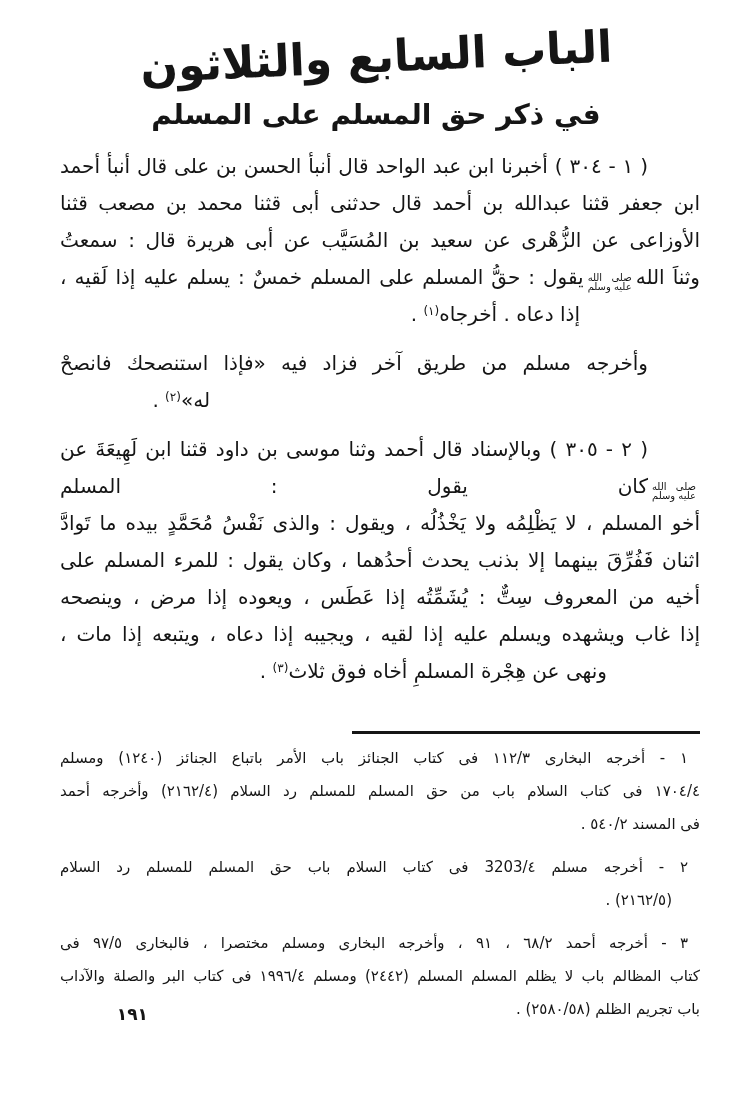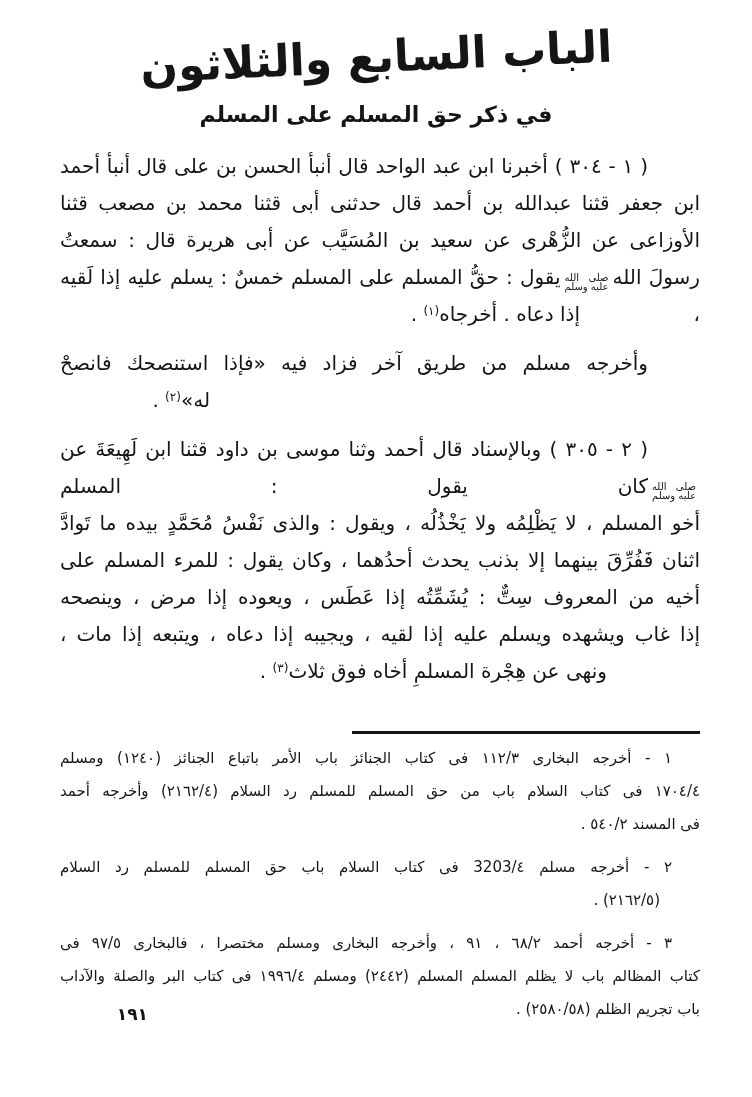--- a/index.html
+++ b/index.html
@@ -23,21 +23,21 @@
   }
   .chapter-title{
     display:inline-block;
     font-size:44px;
     font-weight:bold;
     transform:rotate(-2.5deg);
     letter-spacing:0px;
     line-height:78px;
   }
   .chapter-subtitle{
-    font-size:22px;
+    font-size:28px;
     font-weight:bold;
     margin-top:4px;
     line-height:30px;
   }
   
   .bodytext{
     position:absolute;
     top:148px;left:52px;right:60px; 
   }
   
@@ -90,21 +90,21 @@
   }
   .footnotes{
     position:absolute;
     top:742px;left:60px;right:52px;
   }
   .footnotes .line{
     height:33px;
     line-height:33px;
     font-size:15px;
   }
-  .fn-para .line.first{margin-right:28px;}
+  .fn-para .line.first{margin-right:12px;}
   .fn-para + .fn-para{margin-top:10px;}
   .page-number{
     position:absolute;
     top:1004px;
     right:604px; 
     font-size:17px;
     font-weight:bold;
     letter-spacing:2px;
   }
 </style>
@@ -116,21 +116,21 @@
   <div class="header">
     <div class="chapter-title">الباب السابع والثلاثون</div>
     <div class="chapter-subtitle">في ذكر حق المسلم على المسلم</div>
   </div>
 
   <div class="bodytext">
       <div class="body-para">
         <div class="line first"><span>( ١ - ٣٠٤ ) أخبرنا ابن عبد الواحد قال أنبأ الحسن بن على قال أنبأ أحمد</span></div>
         <div class="line full"><span>ابن جعفر قثنا عبدالله بن أحمد قال حدثنى أبى قثنا محمد بن مصعب قثنا</span></div>
         <div class="line full"><span>الأوزاعى عن الزُّهْرى عن سعيد بن المُسَيَّب عن أبى هريرة قال : سمعتُ</span></div>
-        <div class="line full"><span>رسولَ الله</span><span class="honorific"><span class="hl">صلى الله</span><span class="hl">عليه وسلم</span></span><span>يقول : حقُّ المسلم على المسلم خمسٌ : يسلم عليه إذا لَقيه ،</span></div>
+        <div class="line full"><span>وثناَ الله</span><span class="honorific"><span class="hl">صلى الله</span><span class="hl">عليه وسلم</span></span><span>يقول : حقُّ المسلم على المسلم خمسٌ : يسلم عليه إذا لَقيه ،</span></div>
         <div class="line end" style="margin-right: 120px;"><span>إذا دعاه . أخرجاه</span><sup class="fnref">(١)</sup><span> .</span></div>
       </div>
       <div class="body-para">
         <div class="line first"><span>وأخرجه مسلم من طريق آخر فزاد فيه «فإذا استنصحك فانصحْ</span></div>
         <div class="line end" style="margin-right: 490px;"><span>له»</span><sup class="fnref">(٢)</sup><span> .</span></div>
       </div>
       <div class="body-para">
         <div class="line first"><span>( ٢ - ٣٠٥ ) وبالإسناد قال أحمد وثنا موسى بن داود قثنا ابن لَهِيعَةَ عن</span></div>
         <div class="line full"><span class="honorific"><span class="hl">صلى الله</span><span class="hl">عليه وسلم</span></span><span>كان يقول : المسلم</span></div>
         <div class="line full"><span>أخو المسلم ، لا يَظْلِمُه ولا يَخْذُلُه ، ويقول : والذى نَفْسُ مُحَمَّدٍ بيده ما تَوادَّ</span></div>
@@ -144,21 +144,21 @@
   <div class="fn-rule"></div>
 
   <div class="footnotes">
       <div class="fn-para">
         <div class="line first"><span>١ - أخرجه البخارى ١١٢/٣ فى كتاب الجنائز باب الأمر باتباع الجنائز (١٢٤٠) ومسلم</span></div>
         <div class="line full"><span>١٧٠٤/٤ فى كتاب السلام باب من حق المسلم للمسلم رد السلام (٢١٦٢/٤) وأخرجه أحمد</span></div>
         <div class="line end" style="margin-right: 0px;"><span>فى المسند ٥٤٠/٢ .</span></div>
       </div>
       <div class="fn-para">
         <div class="line first"><span>٢ - أخرجه مسلم 3203/٤ فى كتاب السلام باب حق المسلم للمسلم رد السلام</span></div>
-        <div class="line end" style="margin-right: 40px;"><span>(٢١٦٢/٥) .</span></div>
+        <div class="line end" style="margin-right: 28px;"><span>(٢١٦٢/٥) .</span></div>
       </div>
       <div class="fn-para">
         <div class="line first"><span>٣ - أخرجه أحمد ٦٨/٢ ، ٩١ ، وأخرجه البخارى ومسلم مختصرا ، فالبخارى ٩٧/٥ فى</span></div>
         <div class="line full"><span>كتاب المظالم باب لا يظلم المسلم المسلم (٢٤٤٢) ومسلم ١٩٩٦/٤ فى كتاب البر والصلة والآداب</span></div>
         <div class="line end" style="margin-right: 0px;"><span>باب تجريم الظلم (٢٥٨٠/٥٨) .</span></div>
       </div>
     </div>
 
   <div class="page-number">١٩١</div>
 

